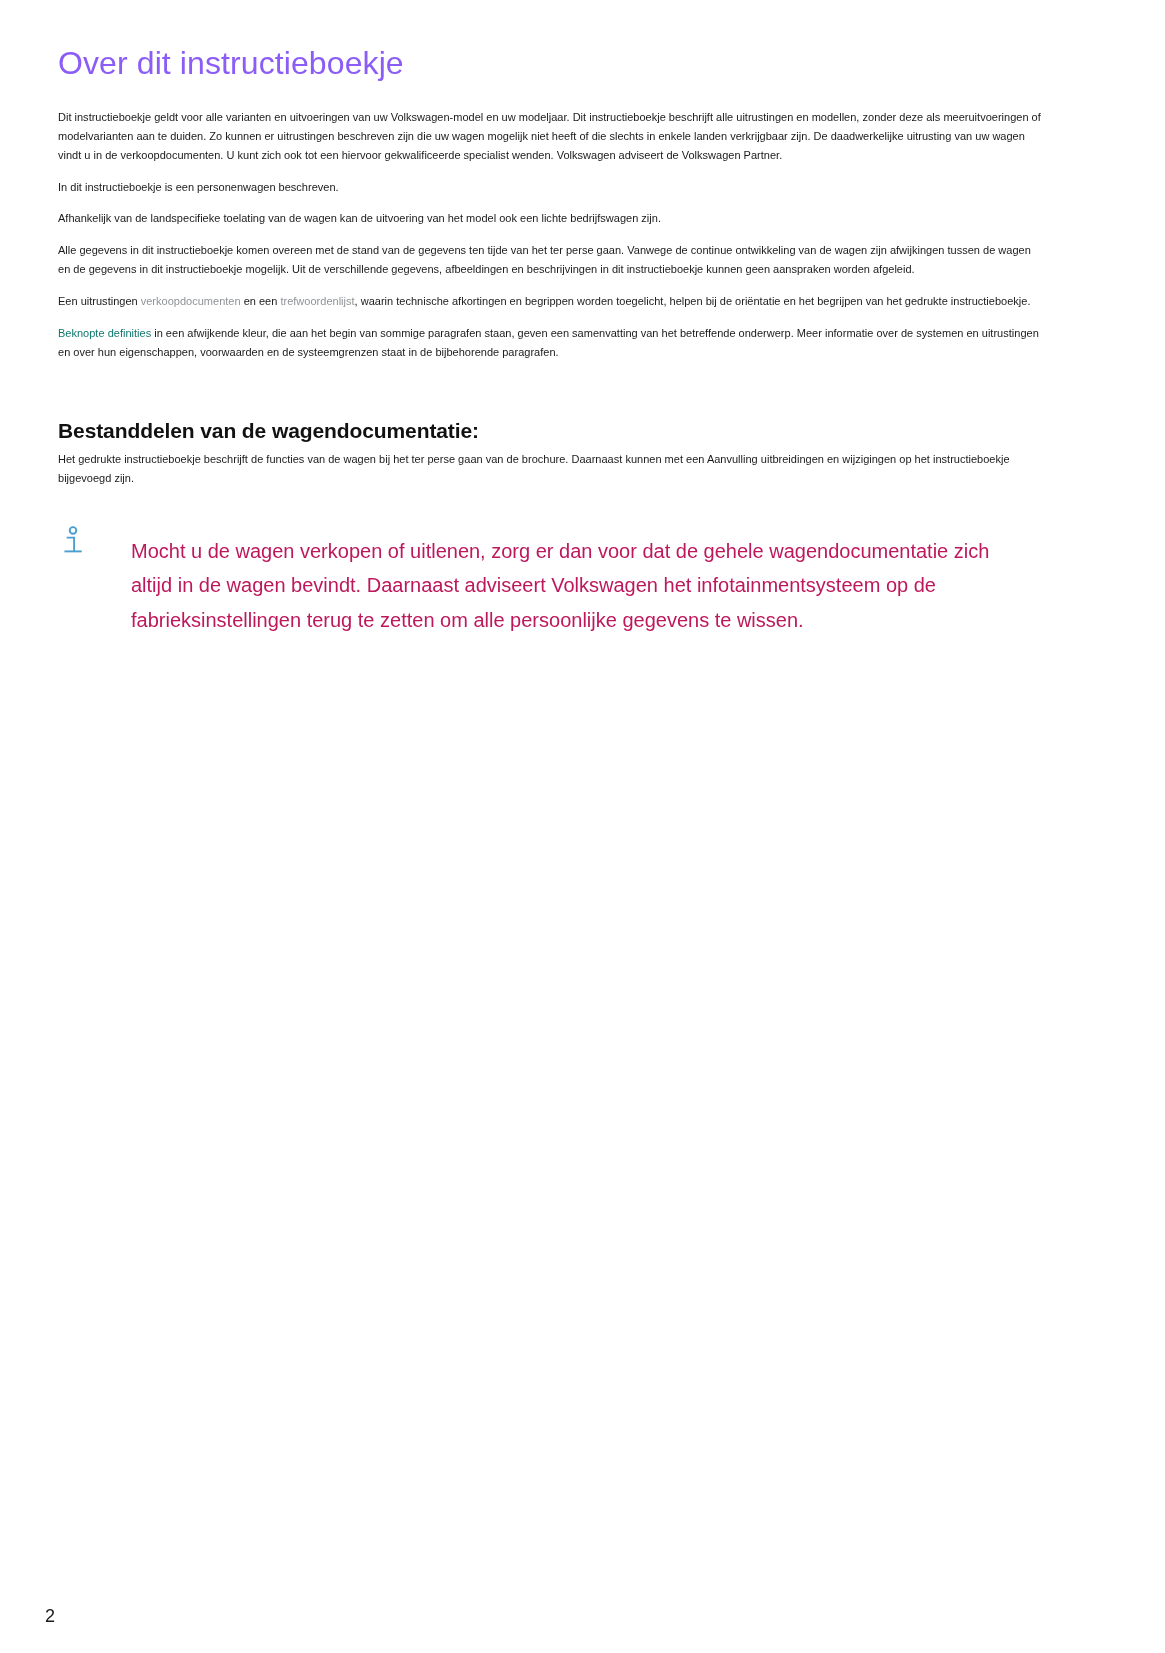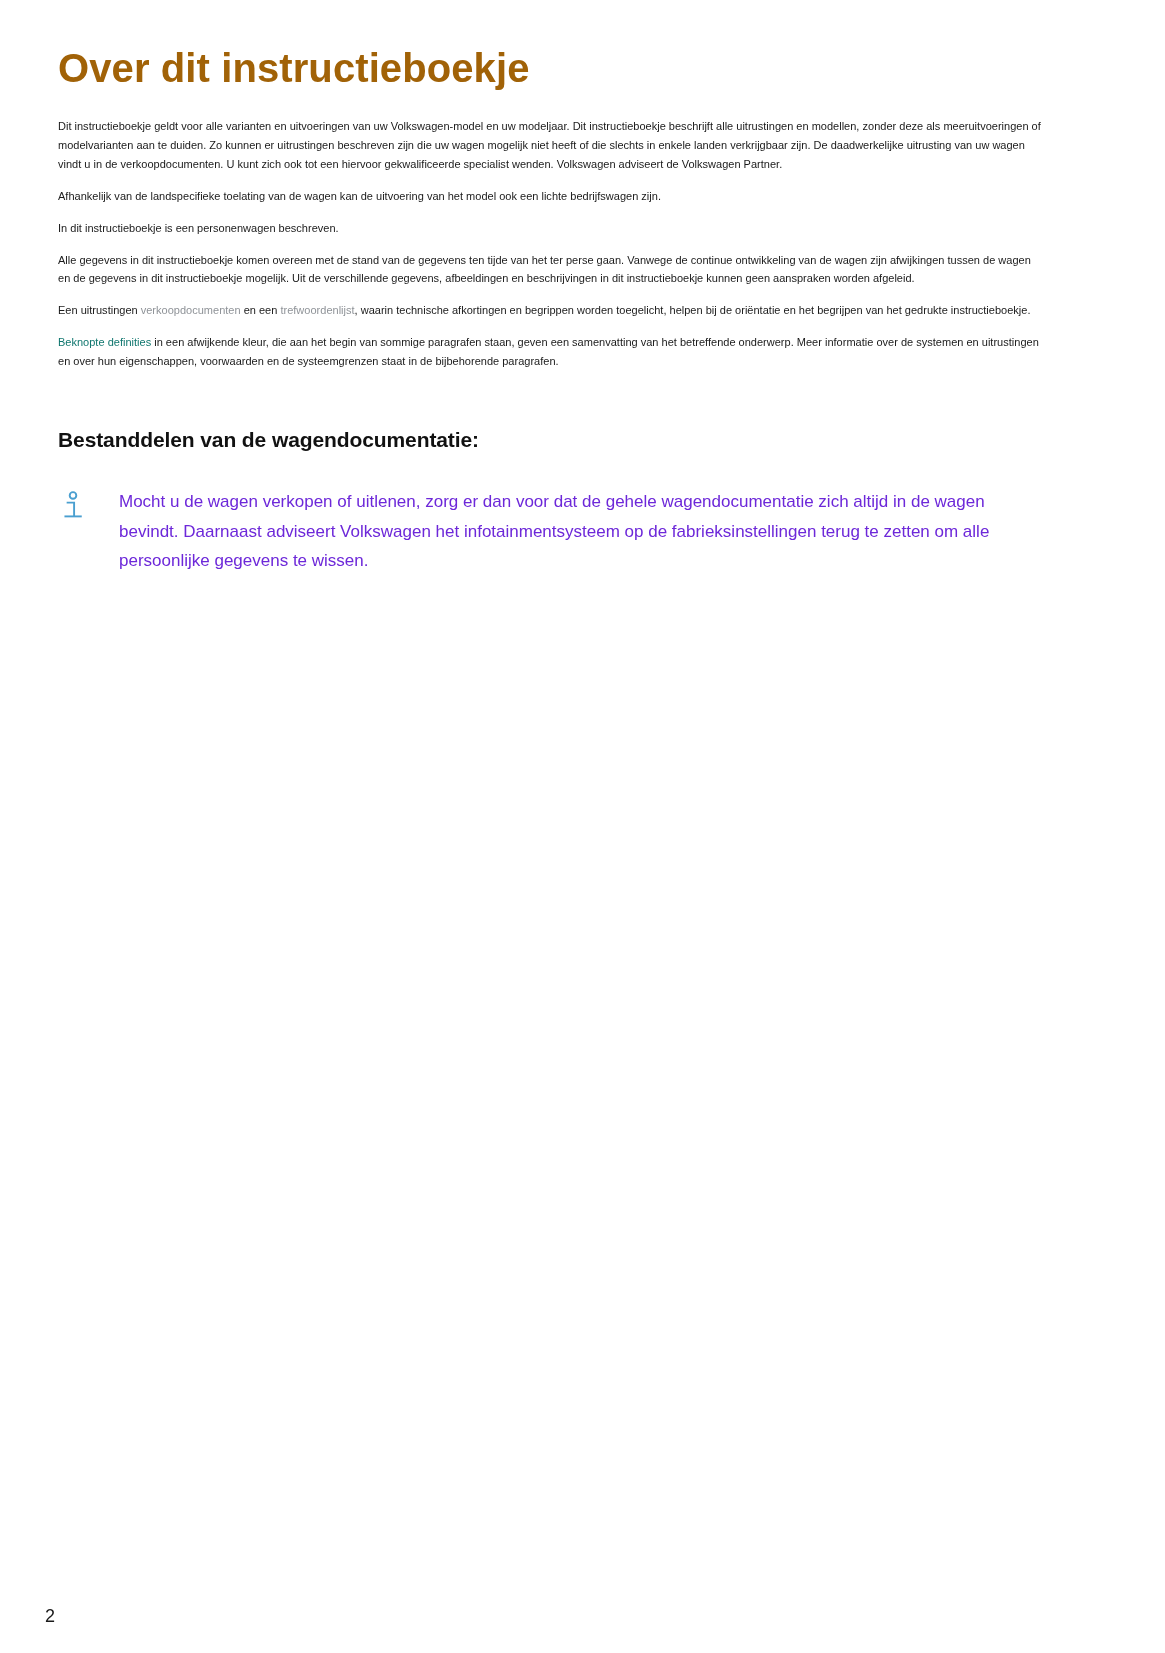--- a/index.html
+++ b/index.html
@@ -20,23 +20,23 @@
     position: absolute;
     top: 0;
     left: 0;
     width: 1165px;
     height: 1653px;
     box-sizing: border-box;
     padding: 45px 100px 40px 58px;
   }
 
   .page-title {
-    font-size: 40px;
-    font-weight: 700;
-    color: #a16207;
+    font-size: 32px;
+    font-weight: 400;
+    color: #8b5cf6;
     letter-spacing: 0.1px;
     margin: 0 0 26px 0;
     line-height: 1.15;
   }
 
   .body-par {
     font-size: 11px;
     line-height: 1.72;
     color: #1a1a1a;
     margin: 0 0 13px 0;
@@ -81,59 +81,60 @@
     display: flex;
     justify-content: center;
   }
 
   .note-icon svg {
     display: block;
   }
 
   .note-text {
     flex: 1 1 auto;
-    font-size: 17px;
+    font-size: 20px;
     line-height: 1.72;
-    color: #6d28d9;
-    margin: 0;
+    color: #be185d;
+    margin: 12px;
   }
 
   .page-number {
     position: absolute;
     left: 45px;
     bottom: 28px;
     font-size: 18px;
     color: #1a1a1a;
     line-height: 1;
   }
 </style>
 </head>
 <body>
 
 <div class="page">
 
   <h1 class="page-title">Over dit instructieboekje</h1>
 
   <p class="body-par">Dit instructieboekje geldt voor alle varianten en uitvoeringen van uw Volkswagen-model en uw modeljaar. Dit instructieboekje beschrijft alle uitrustingen en modellen, zonder deze als meeruitvoeringen of modelvarianten aan te duiden. Zo kunnen er uitrustingen beschreven zijn die uw wagen mogelijk niet heeft of die slechts in enkele landen verkrijgbaar zijn. De daadwerkelijke uitrusting van uw wagen vindt u in de verkoopdocumenten. U kunt zich ook tot een hiervoor gekwalificeerde specialist wenden. Volkswagen adviseert de Volkswagen Partner.</p>
 
+  <p class="body-par">In dit instructieboekje is een personenwagen beschreven.</p>
+
   <p class="body-par">Afhankelijk van de landspecifieke toelating van de wagen kan de uitvoering van het model ook een lichte bedrijfswagen zijn.</p>
-
-  <p class="body-par">In dit instructieboekje is een personenwagen beschreven.</p>
 
   <p class="body-par">Alle gegevens in dit instructieboekje komen overeen met de stand van de gegevens ten tijde van het ter perse gaan. Vanwege de continue ontwikkeling van de wagen zijn afwijkingen tussen de wagen en de gegevens in dit instructieboekje mogelijk. Uit de verschillende gegevens, afbeeldingen en beschrijvingen in dit instructieboekje kunnen geen aanspraken worden afgeleid.</p>
 
   <p class="body-par"><span>Een uitrustingen </span><span class="xref">verkoopdocumenten</span><span> en een </span><span class="xref">trefwoordenlijst</span><span>, waarin technische afkortingen en begrippen worden toegelicht, helpen bij de oriëntatie en het begrijpen van het gedrukte instructieboekje.</span></p>
 
   <p class="body-par"><span class="definition-lead">Beknopte definities</span><span> in een afwijkende kleur, die aan het begin van sommige paragrafen staan, geven een samenvatting van het betreffende onderwerp. Meer informatie over de systemen en uitrustingen en over hun eigenschappen, voorwaarden en de systeemgrenzen staat in de bijbehorende paragrafen.</span></p>
 
   <div class="section-gap"></div>
 
   <h2 class="section-heading">Bestanddelen van de wagendocumentatie:</h2>
 
 
+  <p class="body-par">Het gedrukte instructieboekje beschrijft de functies van de wagen bij het ter perse gaan van de brochure. Daarnaast kunnen met een Aanvulling uitbreidingen en wijzigingen op het instructieboekje bijgevoegd zijn.</p>
 
   <div class="note-block">
     <div class="note-icon">
       <svg width="22" height="29" viewBox="0 0 22 29" aria-hidden="true">
         <circle cx="11" cy="4.4" r="3.3" fill="none" stroke="#4a9fd0" stroke-width="1.9"></circle>
         <path d="M5.6 11.6 H12.1 V24.4" fill="none" stroke="#4a9fd0" stroke-width="1.9" stroke-linecap="square"></path>
         <path d="M3.4 25.4 H18.8" fill="none" stroke="#4a9fd0" stroke-width="1.9" stroke-linecap="square"></path>
       </svg>
     </div>
     <p class="note-text">Mocht u de wagen verkopen of uitlenen, zorg er dan voor dat de gehele wagendocumentatie zich altijd in de wagen bevindt. Daarnaast adviseert Volkswagen het infotainmentsysteem op de fabrieksinstellingen terug te zetten om alle persoonlijke gegevens te wissen.</p>

